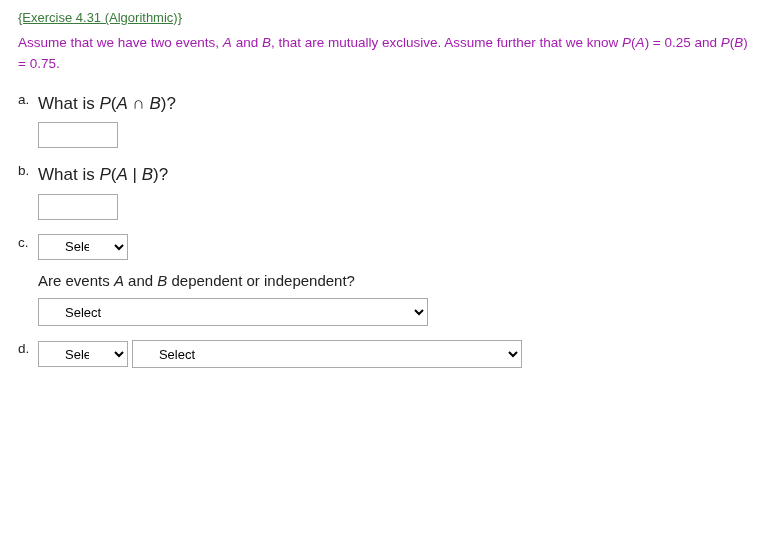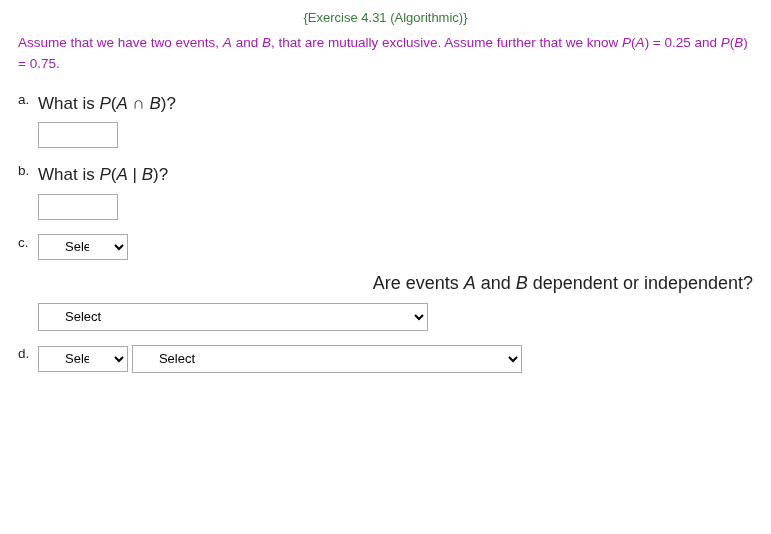--- a/index.html
+++ b/index.html
@@ -17,22 +17,22 @@
     .page-container {
       width: 771px;
       min-height: 534px;
       background: #fff;
       padding: 10px 18px 20px 18px;
     }
     .exercise-title {
       color: #3a7a3a;
       font-size: 13px;
       margin-bottom: 8px;
+      text-decoration: underline;
       cursor: pointer;
-      text-align: center;
     }
     .intro-text {
       font-size: 13.5px;
       line-height: 1.55;
       margin-bottom: 16px;
       color: #a21caf;
     }
     .question-label {
       font-size: 17px;
       margin-bottom: 6px;
@@ -45,23 +45,22 @@
       width: 80px;
       height: 26px;
       border: 1px solid #aaa;
       padding: 2px 5px;
       font-size: 13px;
       display: block;
     }
     .sub-question {
       margin-top: 10px;
       margin-bottom: 6px;
-      font-size: 18px;
+      font-size: 15px;
       line-height: 1.5;
-      text-align: right;
     }
     .part-row {
       display: flex;
       align-items: flex-start;
       margin-bottom: 14px;
     }
     .part-letter {
       font-size: 13.5px;
       min-width: 18px;
       margin-right: 2px;

